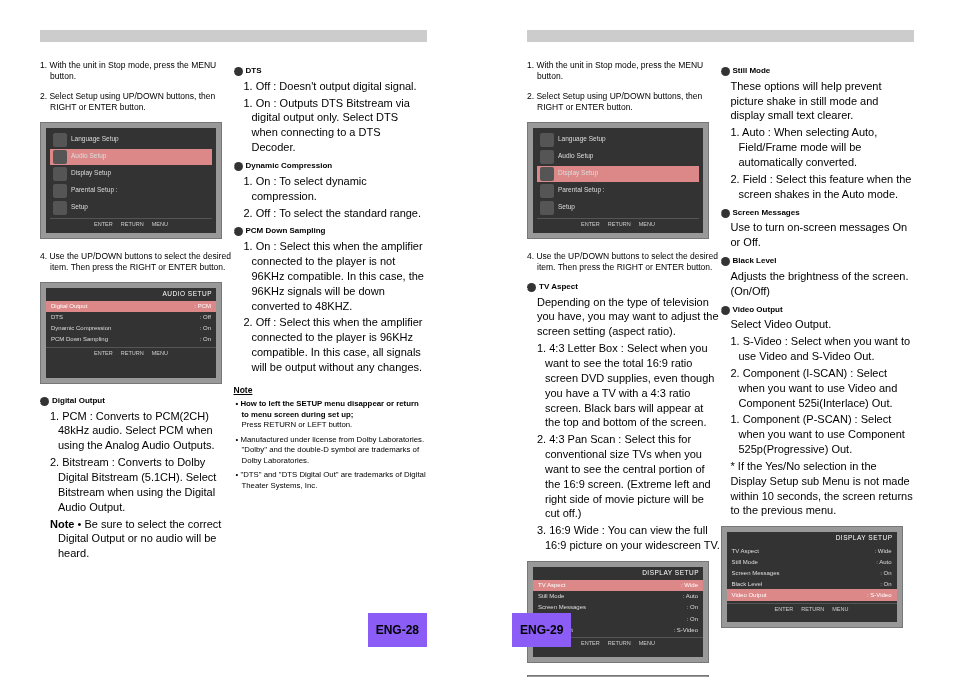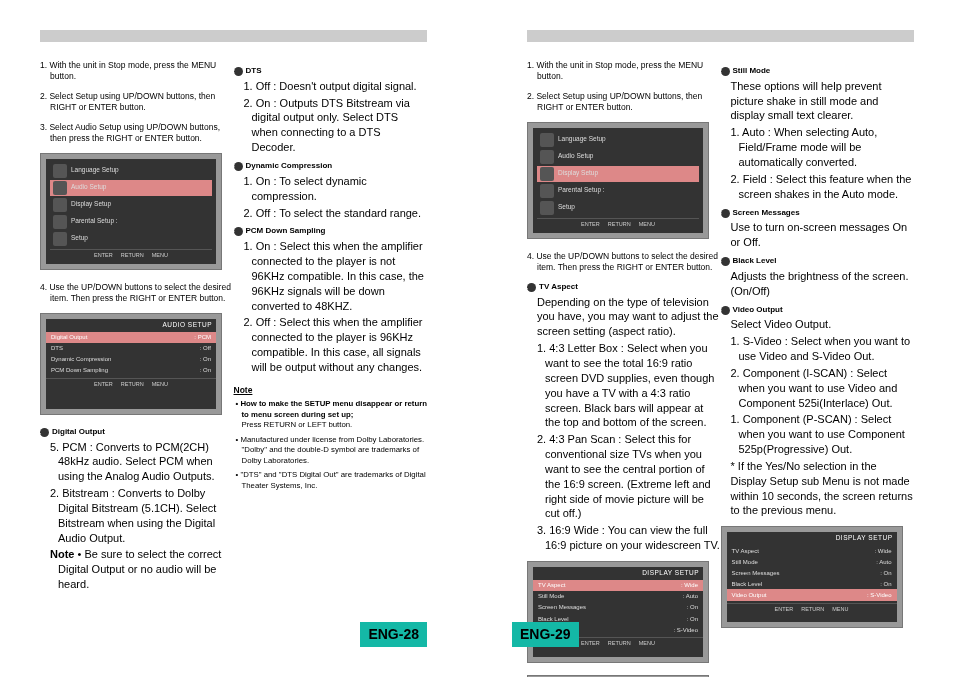--- a/index.html
+++ b/index.html
@@ -15,21 +15,21 @@
   .osd-row{display:flex;align-items:center;font-size:6.5px;color:#ddd;margin-bottom:1px;padding:1px 3px}
   .osd-row.sel{background:#d88}
   .osd-row .ico{width:14px;height:14px;background:#555;border-radius:2px;margin-right:4px}
   .osd-title{font-size:6.5px;color:#fff;text-align:right;padding:2px 4px;letter-spacing:.5px}
   .osd-btns{display:flex;justify-content:center;gap:8px;font-size:5.5px;color:#ccc;padding-top:2px;border-top:1px solid #555;margin-top:2px}
   .hd{font-weight:700;font-size:8px;margin:6px 0 2px;padding-left:10px;text-indent:-10px}
   .hd .bullet{display:inline-block;width:9px;height:9px;border-radius:50%;background:#333;color:#fff;font-size:6px;text-align:center;line-height:9px;margin-right:3px}
   .sub{font-size:11px;padding-left:18px;text-indent:-8px;margin-bottom:2px}
   .notehdr{font-weight:700;text-decoration:underline;margin:10px 0 3px}
   .bul{padding-left:8px;text-indent:-6px;font-size:7.8px;margin-bottom:4px}
-  .pagenum{position:absolute;bottom:30px;font-weight:700;font-size:14px;background:#14b8a6;padding:3px 8px}
+  .pagenum{position:absolute;bottom:30px;font-weight:700;font-size:12px;background:#8b5cf6;padding:9px 8px}
   .pn-l{right:50px}.pn-r{left:35px}
   .osd-set{width:170px;height:90px;background:#999;border:1px solid #777;margin:8px 0 12px;padding:5px}
   .osd-set .osd-inner{padding:0}
   .set-row{display:flex;justify-content:space-between;font-size:6px;color:#ddd;padding:1.5px 5px}
   .set-row.sel{background:#d88;color:#fff}
   .radio{display:inline-block;width:8px;height:8px;border-radius:50%;background:#222;border:1px solid #888;margin-right:4px;vertical-align:middle}
   .radio.on{background:radial-gradient(circle,#fff 30%,#222 35%)}
   .aspect-box{width:170px;height:80px;background:#999;border:1px solid #777;margin:8px 0 12px;padding:5px}
   .aspect-row{display:flex;align-items:center;font-size:6.5px;color:#ddd;padding:2px 5px}
   .aspect-row.sel{background:#d88}
@@ -39,21 +39,20 @@
 <body>
 
 <div class="spread">
 
   <div class="page">
     <div class="topbar"></div>
     <div class="columns">
       <div class="col">
         <div class="step">1. With the unit in Stop mode, press the MENU button.</div>
         <div class="step">2. Select Setup using UP/DOWN buttons, then RIGHT or ENTER button.</div>
-        <div class="step">3. Select Audio Setup using UP/DOWN buttons, then press the RIGHT or ENTER button.</div>
 
         <div class="osd">
           <div class="osd-inner">
             <div class="osd-row">
                 <span class="ico"></span>
                 <span>Language Setup</span>
               </div>
             <div class="osd-row sel">
                 <span class="ico"></span>
                 <span>Audio Setup</span>
@@ -101,40 +100,40 @@
               </div>
             <div class="osd-btns">
                 <span>ENTER</span>
                 <span>RETURN</span>
                 <span>MENU</span>
               </div>
           </div>
         </div>
 
         <div class="hd"><span class="bullet">1</span><span>Digital Output</span></div>
-        <div class="sub">5. PCM : Converts to PCM(2CH) 48kHz audio. Select PCM when using the Analog Audio Outputs.</div>
+        <div class="sub">1. PCM : Converts to PCM(2CH) 48kHz audio. Select PCM when using the Analog Audio Outputs.</div>
         <div class="sub">2. Bitstream : Converts to Dolby Digital Bitstream (5.1CH). Select Bitstream when using the Digital Audio Output.</div>
         <div class="sub"><b>Note</b> <span>• Be sure to select the correct Digital Output or no audio will be heard.</span></div>
       </div>
 
       <div class="col">
         <div class="hd"><span class="bullet">2</span><span>DTS</span></div>
         <div class="sub">1. Off : Doesn't output digital signal.</div>
-        <div class="sub">2. On : Outputs DTS Bitstream via digital output only. Select DTS when connecting to a DTS Decoder.</div>
+        <div class="sub">1. On : Outputs DTS Bitstream via digital output only. Select DTS when connecting to a DTS Decoder.</div>
 
         <div class="hd"><span class="bullet">3</span><span>Dynamic Compression</span></div>
         <div class="sub">1. On : To select dynamic compression.</div>
         <div class="sub">2. Off : To select the standard range.</div>
 
         <div class="hd"><span class="bullet">4</span><span>PCM Down Sampling</span></div>
         <div class="sub">1. On : Select this when the amplifier connected to the player is not 96KHz compatible. In this case, the 96KHz signals will be down converted to 48KHZ.</div>
         <div class="sub">2. Off : Select this when the amplifier connected to the player is 96KHz compatible. In this case, all signals will be output without any changes.</div>
 
         <div class="notehdr">Note</div>
-        <div class="bul"><b>• How to make the SETUP menu disappear or return to menu screen during set up;</b><br><span>Press RETURN or LEFT button.</span></div>
+        <div class="bul"><b>• How to left the SETUP menu disappear or return to menu screen during set up;</b><br><span>Press RETURN or LEFT button.</span></div>
         <div class="bul">• Manufactured under license from Dolby Laboratories. "Dolby" and the double-D symbol are trademarks of Dolby Laboratories.</div>
         <div class="bul">• "DTS" and "DTS Digital Out" are trademarks of Digital Theater Systems, Inc.</div>
       </div>
     </div>
     <div class="pagenum pn-l">ENG-28</div>
   </div>
 
   <div class="page">
     <div class="topbar"></div>
     <div class="columns">

